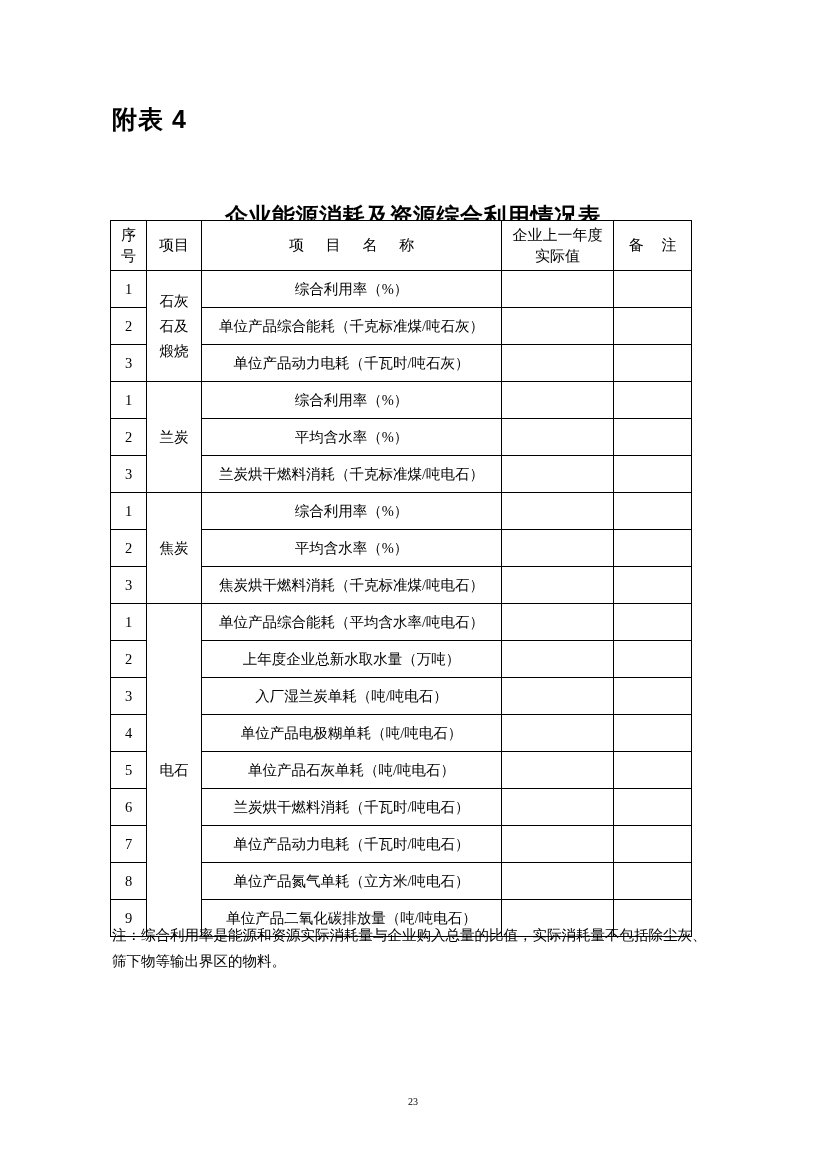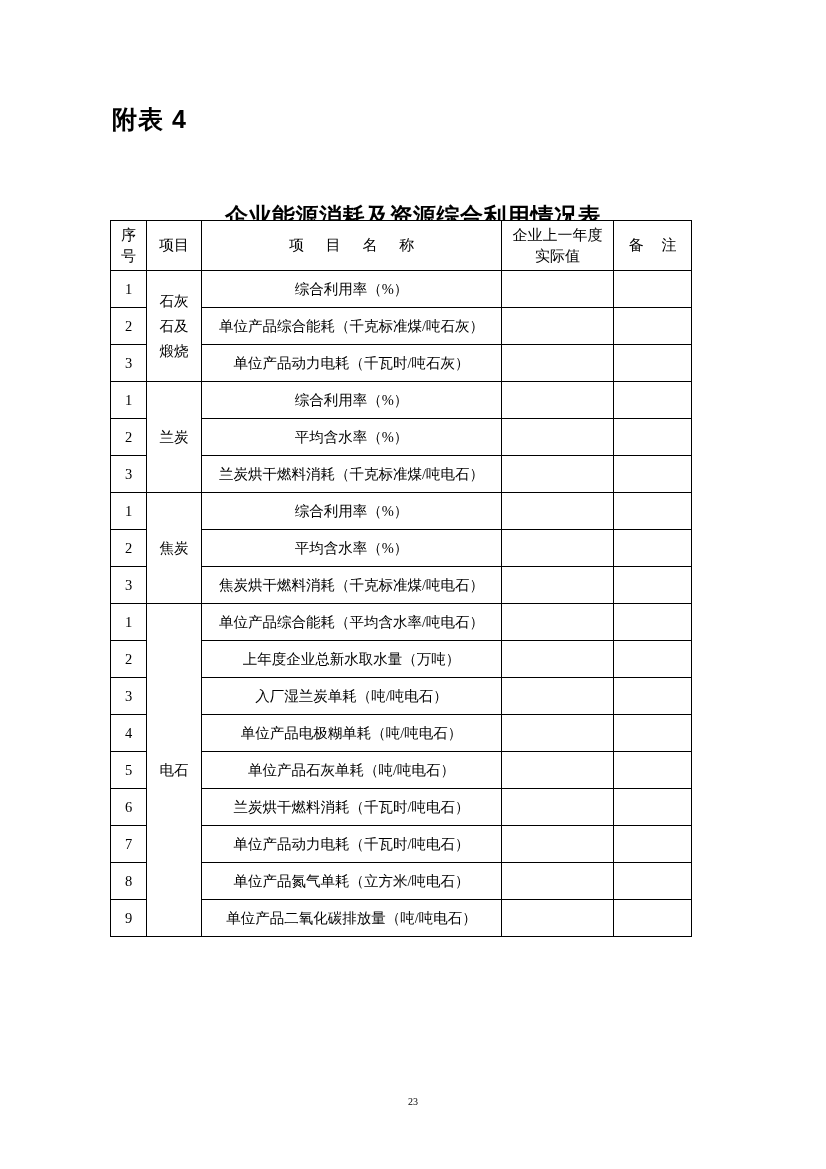--- a/index.html
+++ b/index.html
@@ -298,17 +298,19 @@
             <td class="seq">9</td>
             <td class="name">单位产品二氧化碳排放量（吨/吨电石）</td>
             <td class="value"></td>
             <td class="note"></td>
           </tr>
         </tbody>
     </table>
   </div>
 
   <div class="footnote">
+    <span class="fn-line">注：综合利用率是能源和资源实际消耗量与企业购入总量的比值，实际消耗量不包括除尘灰、</span>
+    <span class="fn-line fn-indent">筛下物等输出界区的物料。</span>
   </div>
 
   <div class="page-number">23</div>
 
 </div>
 
 </body></html>

